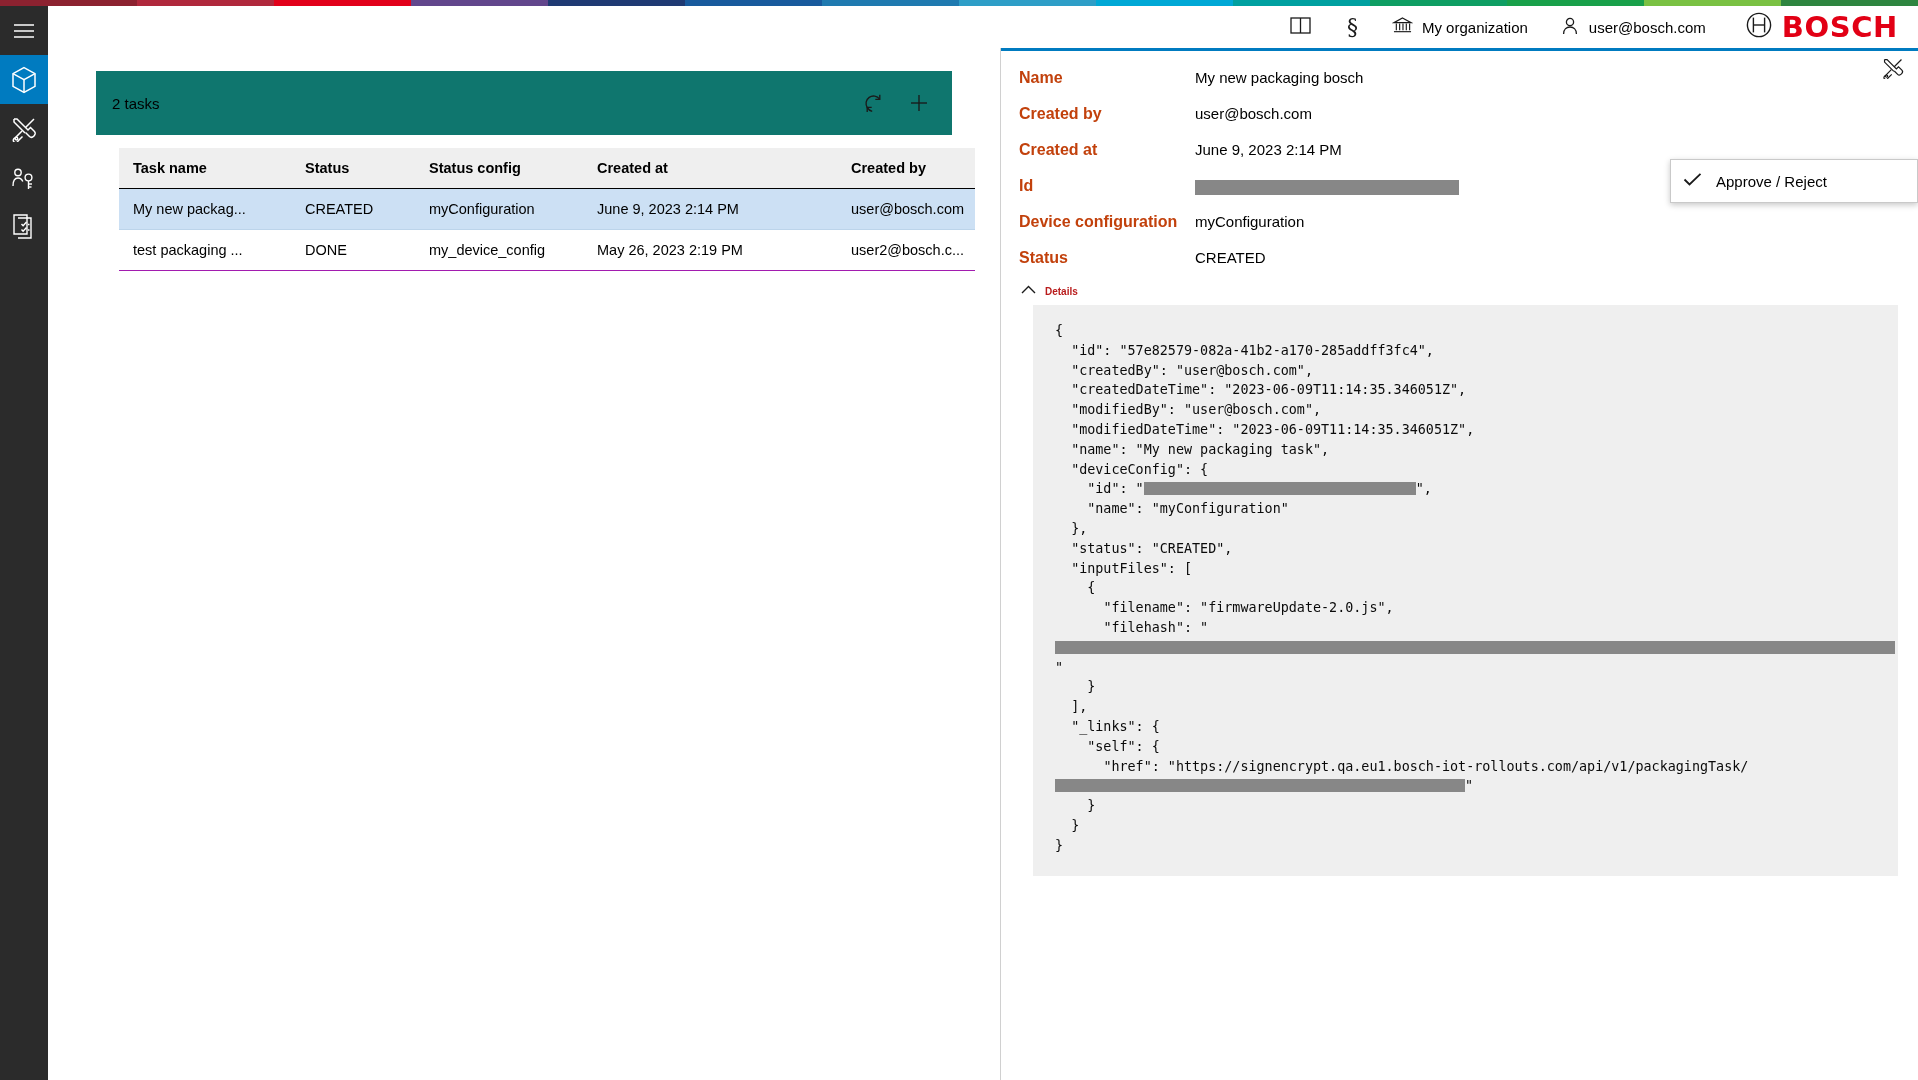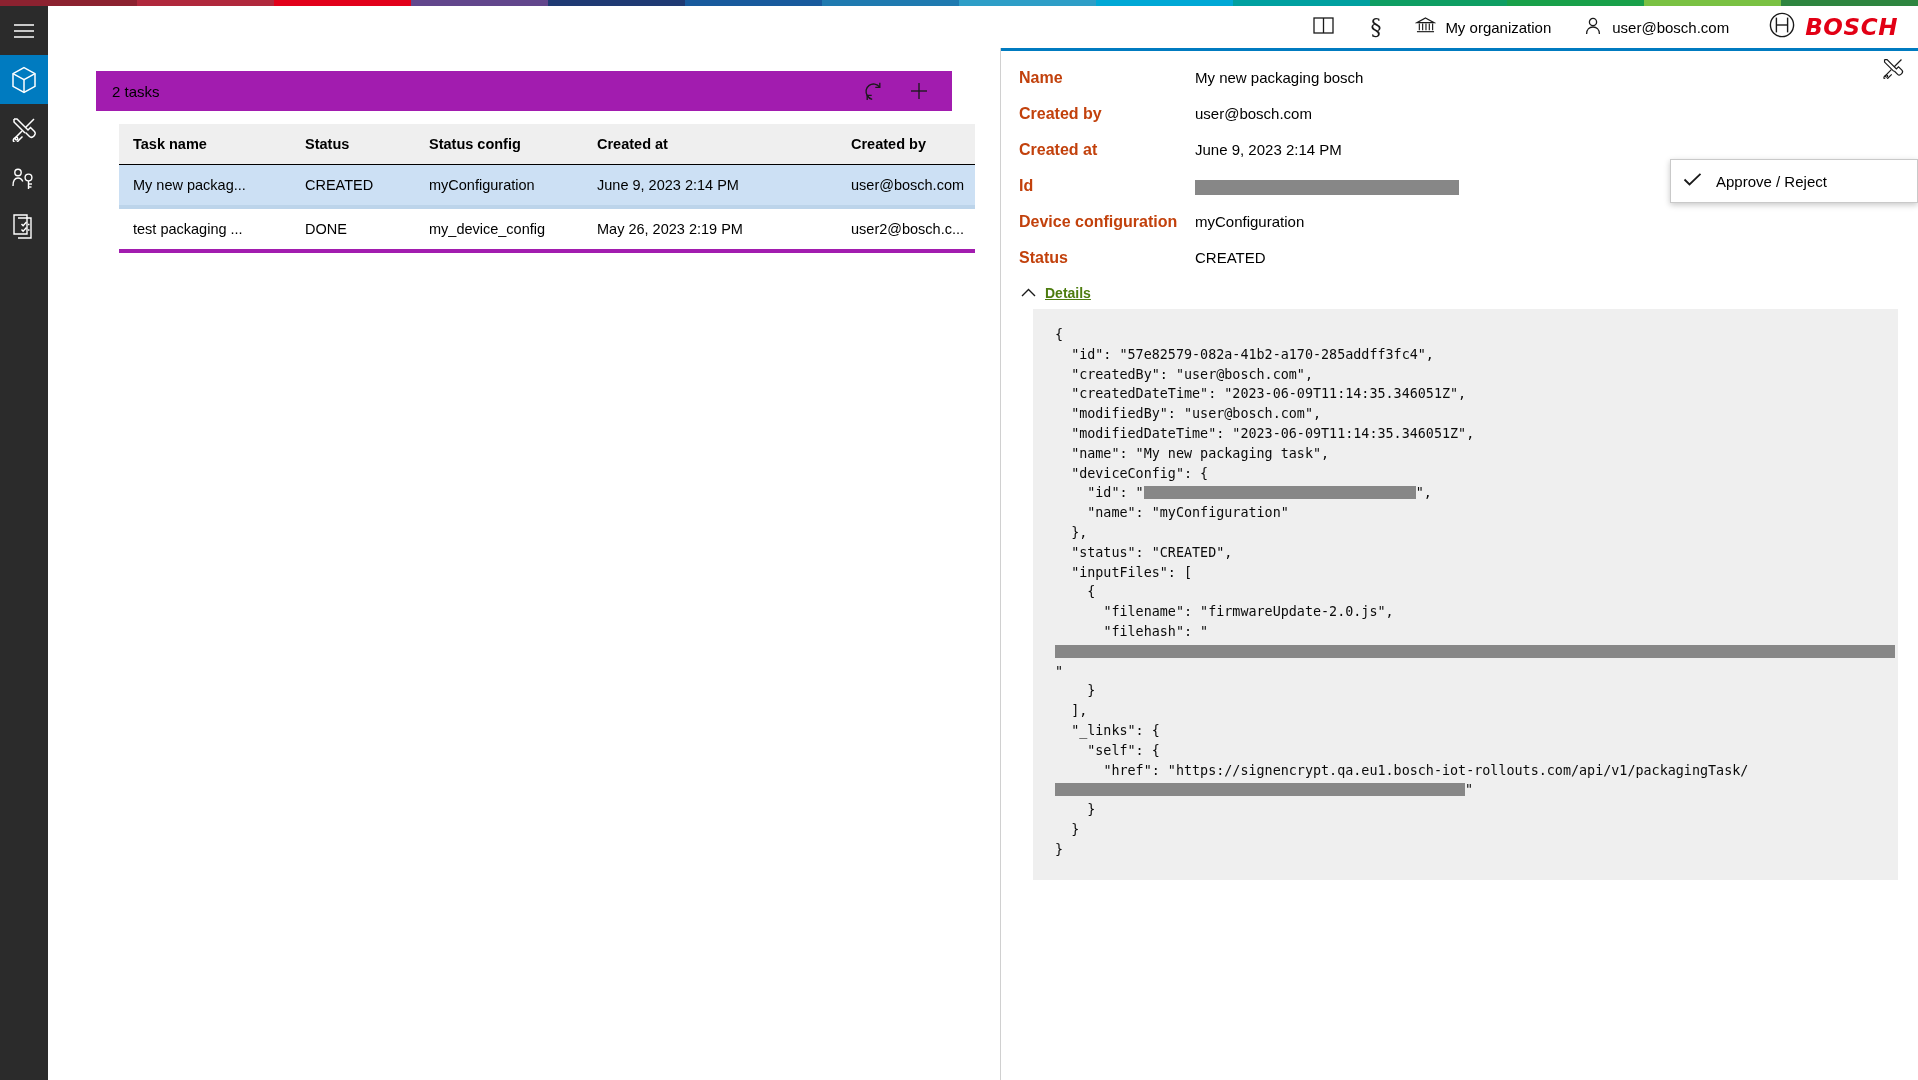--- a/index.html
+++ b/index.html
@@ -46,37 +46,37 @@
   .panel-head .title {
     font-size: 21px; font-weight: bold; color: #000; letter-spacing: .1px;
   }
   .panel-head .spacer { flex: 1 1 auto; }
   .win-icons { display: flex; align-items: center; gap: 13px; }
   .win-icons span { cursor: pointer; display: flex; align-items: center; }
 
   .list-body { padding: 0 48px 0 48px; }
 
   .toolbar {
-    background: #a21caf; height: 40px; margin-top: 20px;
+    background: #0f766e; height: 64px; margin-top: 20px;
     display: flex; align-items: center; padding: 0 22px 0 16px;
   }
   .toolbar .count { font-size: 15px; color: #000; }
   .toolbar .spacer { flex: 1 1 auto; }
   .toolbar .tb-icons { display: flex; align-items: center; gap: 24px; }
   .toolbar .tb-icons span { cursor: pointer; display: flex; }
 
   table.tasks { width: 100%; border-collapse: collapse; margin-top: 13px; margin-left: 23px; }
   table.tasks thead th {
     background: #efefef; text-align: left; font-size: 14.5px; font-weight: bold;
     color: #000; padding: 12px 0 12px 14px; border-bottom: 1px solid #000;
     white-space: nowrap;
   }
   table.tasks tbody td {
     font-size: 14.5px; color: #000; padding: 12px 0 12px 14px;
-    border-bottom: 4px solid #a21caf; white-space: nowrap;
+    border-bottom: 1px solid #a21caf; white-space: nowrap;
   }
   table.tasks tbody tr.selected td { background: #cce0f4; border-bottom-color: #bcd4ea; }
   table.tasks tbody tr { cursor: pointer; }
   col.c-name   { width: 172px; }
   col.c-status { width: 124px; }
   col.c-config { width: 168px; }
   col.c-created{ width: 254px; }
   col.c-by     { width: auto; }
 
   
@@ -114,21 +114,21 @@
     box-shadow: 0 2px 6px rgba(0,0,0,.22); z-index: 30;
   }
   .menu-item {
     display: flex; align-items: center; height: 42px; padding: 0 12px;
     font-size: 15px; color: #000; cursor: pointer; gap: 14px;
   }
 
   
   .details-toggle {
     display: flex; align-items: center; gap: 9px; cursor: pointer;
-    font-size: 14px; font-weight: bold; color: #4d7c0f; margin: 12px 0 8px 2px; text-decoration: underline;
+    font-size: 10px; font-weight: bold; color: #b91c1c; margin: 12px 0 8px 2px;
   }
   pre.json {
     background: #efefef; color: #0a0a0a;
     font-family: "DejaVu Sans Mono", "Liberation Mono", monospace;
     font-size: 13.4px; line-height: 19.8px;
     padding: 16px 18px 20px 22px; margin: 0 0 0 14px;
     white-space: pre-wrap; word-break: break-all;
   }
   pre.json .r { display: inline-block; background: #878787; height: 13px; vertical-align: baseline; position: relative; top: 2px; }
 
@@ -137,21 +137,21 @@
     position: absolute; top: 6px; left: 48px; right: 0; height: 42px;
     background: #fff; display: flex; align-items: center; justify-content: flex-end;
     padding-right: 16px; gap: 0; z-index: 20;
   }
   .top-item {
     display: flex; align-items: center; gap: 9px; cursor: pointer;
     font-size: 15px; color: #000; padding: 0 16px; height: 42px;
   }
   .top-item.icon-only { padding: 0 18px; }
   #bosch-logo { display: flex; align-items: center; gap: 10px; padding-left: 24px; padding-right: 4px; }
-  #bosch-logo .word { color: #e20015; font-weight: bold; font-size: 23px; letter-spacing: .6px; font-family: "DejaVu Sans", sans-serif; font-style: italic; }
+  #bosch-logo .word { color: #e20015; font-weight: bold; font-size: 29px; letter-spacing: .6px; font-family: "DejaVu Sans", sans-serif; }
 </style>
 </head>
 <body>
 
 <div id="supergraphic">
     <span style="background: rgb(140, 34, 48); flex: 1 1 0px;"></span>
     <span style="background: rgb(176, 40, 60); flex: 1 1 0px;"></span>
     <span style="background: rgb(226, 0, 26); flex: 1 1 0px;"></span>
     <span style="background: rgb(98, 70, 140); flex: 1 1 0px;"></span>
     <span style="background: rgb(31, 58, 115); flex: 1 1 0px;"></span>

